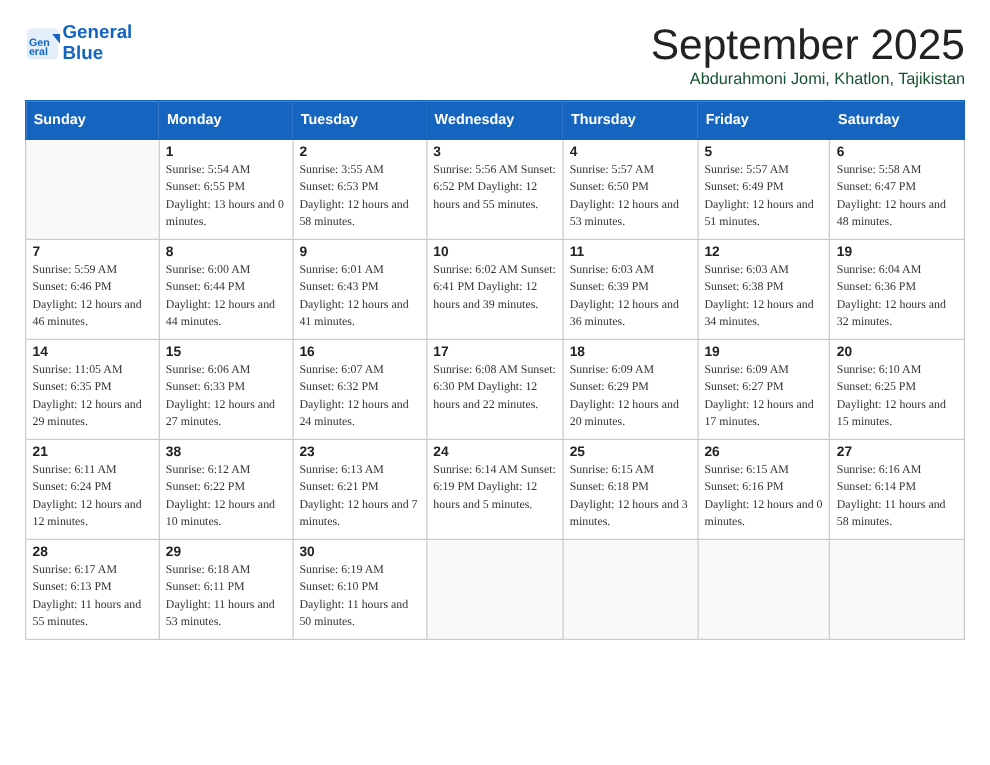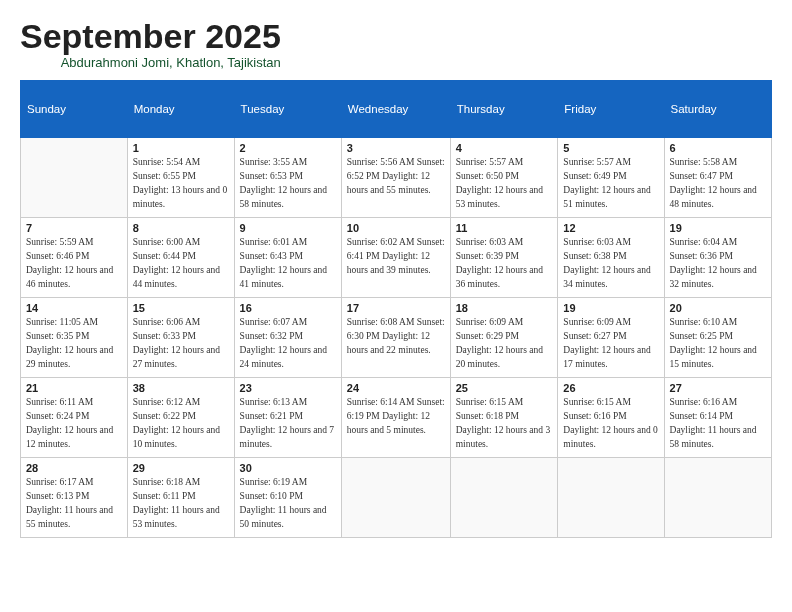--- a/index.html
+++ b/index.html
@@ -40,39 +40,39 @@
       width: 28px;
       height: 28px;
       margin-right: 2px;
     }
     .title-block {
       text-align: right;
     }
     .month-title {
       font-size: 34px;
       color: #222;
-      font-weight: bold;
+      font-weight: normal;
       line-height: 1.1;
     }
     .subtitle {
       font-size: 13px;
       color: #14532d;
     }
     .calendar-table {
       width: 100%;
       border-collapse: collapse;
       font-size: 10.5px;
     }
     .calendar-table thead tr th {
       background: #1565c0;
       color: #fff;
       text-align: left;
-      padding: 22px 6px;
+      padding: 9px 6px;
       font-size: 11.5px;
-      font-weight: normal;
+      font-weight: bold;
       border: 1px solid #1565c0;
     }
     .calendar-table tbody tr td {
       border: 1px solid #ccc;
       vertical-align: top;
       padding: 4px 5px;
       width: 113px;
       height: 80px;
       background: #fff;
     }
@@ -94,20 +94,32 @@
     }
     .alt-row td {
       background: #f0f4fb;
     }
   </style>
 </head>
 <body>
 
 <div class="page">
   <div class="header-row">
+    <div class="logo">
+      <svg class="logo-icon" viewBox="0 0 36 36">
+        <rect x="2" y="2" width="32" height="32" rx="4" fill="#e3eef9"></rect>
+        <text x="4" y="20" font-size="11" font-weight="bold" fill="#1565c0" font-family="Arial">Gen</text>
+        <text x="4" y="30" font-size="11" font-weight="bold" fill="#1565c0" font-family="Arial">eral</text>
+        <polygon points="28,8 36,8 36,18" fill="#1565c0"></polygon>
+      </svg>
+      <div>
+        <div class="logo-text"><span>General</span></div>
+        <div class="logo-text"><span style="color:#1565c0">Blue</span></div>
+      </div>
+    </div>
     <div class="title-block">
       <div class="month-title">September 2025</div>
       <div class="subtitle">Abdurahmoni Jomi, Khatlon, Tajikistan</div>
     </div>
   </div>
 
   <table class="calendar-table">
     <thead>
       <tr>
         <th>Sunday</th>

